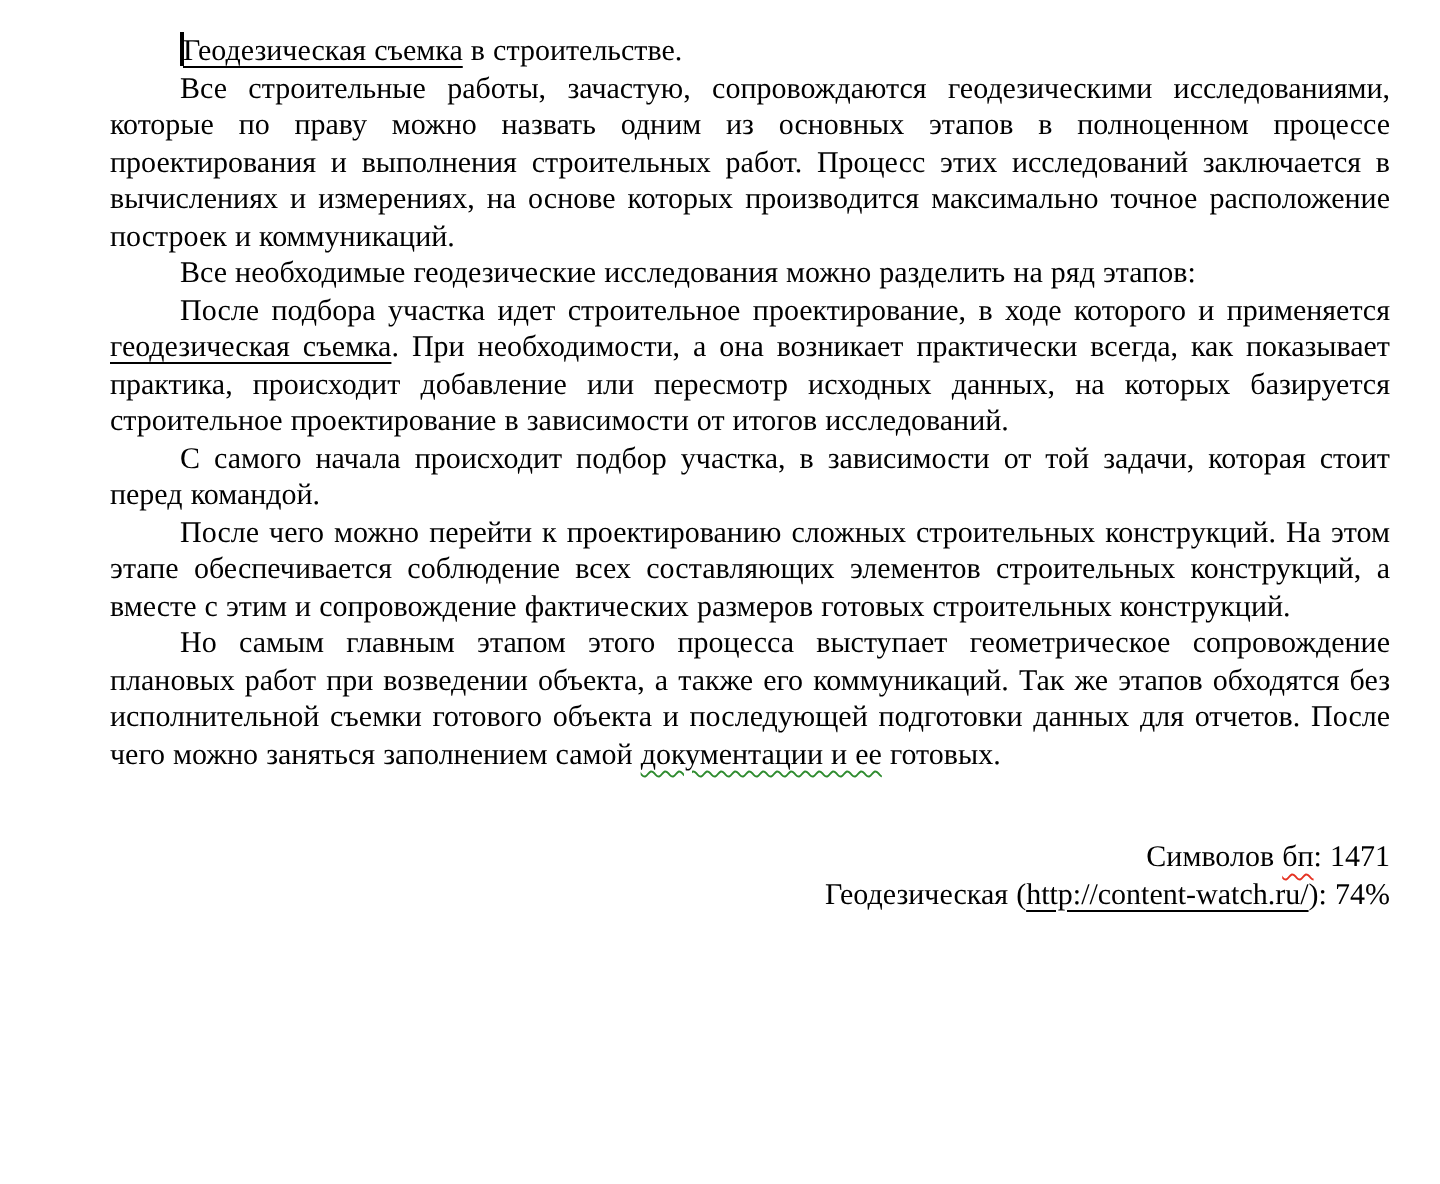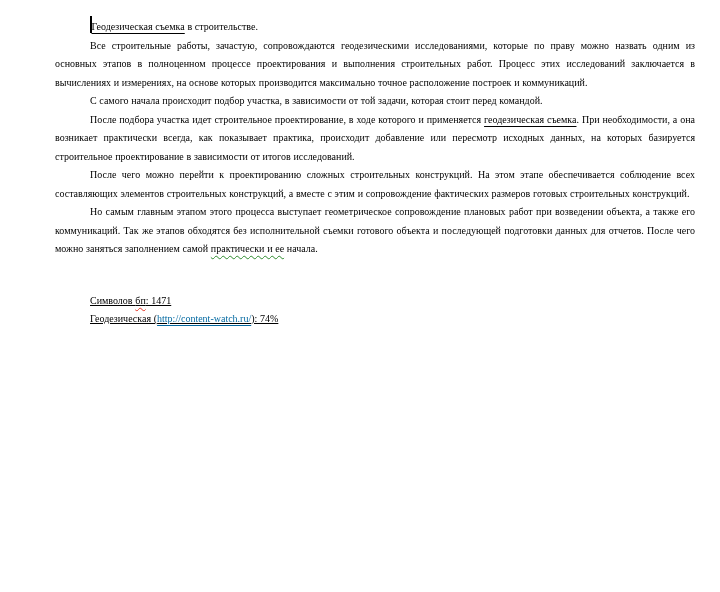--- a/index.html
+++ b/index.html
@@ -11,21 +11,21 @@
     width: 720px;
     height: 592px;
     overflow: hidden;
   }
   .doc-page {
     box-sizing: border-box;
     width: 720px;
     height: 592px;
     padding: 16px 25px 0 55px;
     font-family: "Liberation Serif", "DejaVu Serif", serif;
-    font-size: 10px;
+    font-size: 15px;
     line-height: 18.5px;
     color: #000000;
   }
   .doc-page p {
     margin: 0;
     text-align: justify;
     text-indent: 35px;
     word-spacing: 0.02em;
   }
   p.doc-title {
@@ -55,48 +55,48 @@
     width: 1.5px;
     height: 17px;
     background: #000000;
     vertical-align: -3px;
     margin-right: 0px;
   }
   .stats-block {
     margin-top: 33px;
   }
   .stats-block p {
-    text-align: left;
-    text-decoration: underline;
+    text-align: right;
   }
   .doc-link {
-    color: #0369a1;
+    color: #000000;
     text-decoration: underline;
     text-decoration-thickness: 1px;
     text-underline-offset: 2.5px;
     cursor: pointer;
   }
 </style>
 </head>
 <body>
 
 <div class="doc-page">
 
   <p class="doc-title"><span class="text-cursor"></span><span class="u-solid">Геодезическая съемка</span><span> в строительстве.</span></p>
 
   <p><span>Все строительные работы, зачастую, сопровождаются геодезическими исследованиями, которые по праву можно назвать одним из основных этапов в полноценном процессе проектирования и выполнения строительных работ. Процесс этих исследований заключается в вычислениях и измерениях, на основе которых производится максимально точное расположение построек и коммуникаций.</span></p>
 
+  <p><span>Все необходимые геодезические исследования можно разделить на ряд этапов:</span></p>
+
+  <p><span>После подбора участка  идет строительное проектирование, в ходе которого и применяется </span><span class="u-solid">геодезическая съемка</span><span>. При необходимости, а она возникает практически всегда, как показывает практика, происходит добавление или пересмотр исходных данных, на которых базируется строительное проектирование в зависимости от итогов исследований.</span></p>
 
   <p><span>С самого начала происходит подбор участка, в зависимости от той задачи, которая стоит перед командой.</span></p>
 
-  <p><span>После подбора участка  идет строительное проектирование, в ходе которого и применяется </span><span class="u-solid">геодезическая съемка</span><span>. При необходимости, а она возникает практически всегда, как показывает практика, происходит добавление или пересмотр исходных данных, на которых базируется строительное проектирование в зависимости от итогов исследований.</span></p>
-
   <p><span>После чего можно перейти к проектированию сложных строительных конструкций. На этом этапе обеспечивается соблюдение всех составляющих элементов строительных конструкций, а вместе с этим и сопровождение фактических размеров готовых строительных конструкций.</span></p>
 
-  <p><span>Но самым главным этапом этого процесса выступает геометрическое сопровождение плановых работ при возведении объекта, а также его коммуникаций. Так же этапов обходятся без исполнительной съемки готового объекта и последующей подготовки данных для отчетов. После чего можно заняться заполнением самой </span><span class="wavy-green">практически и ее</span><span> начала.</span></p>
+  <p><span>Но самым главным этапом этого процесса выступает геометрическое сопровождение плановых работ при возведении объекта, а также его коммуникаций. Так же этапов обходятся без исполнительной съемки готового объекта и последующей подготовки данных для отчетов. После чего можно заняться заполнением самой </span><span class="wavy-green">документации и ее</span><span> готовых.</span></p>
 
 
   <div class="stats-block">
     <p><span>Символов </span><span class="wavy-red">бп</span><span>: 1471</span></p>
     <p><span>Геодезическая (</span><a class="doc-link">http://content-watch.ru/</a><span>): 74%</span></p>
   </div>
 
 </div>
 
 </body></html>

